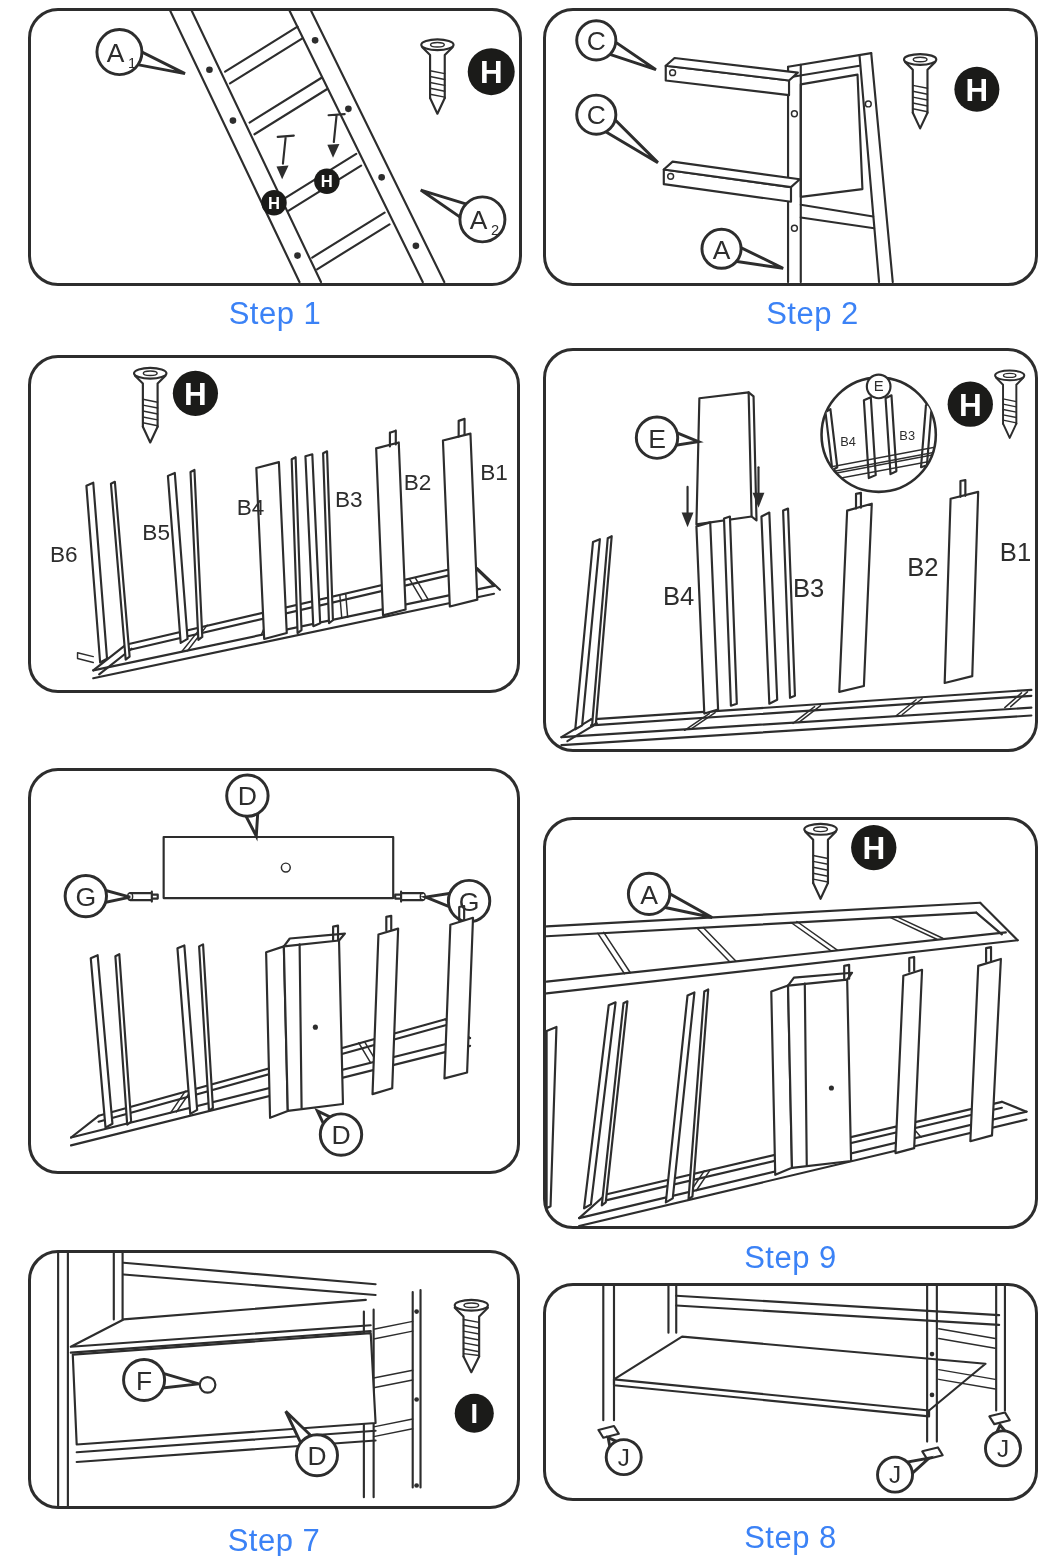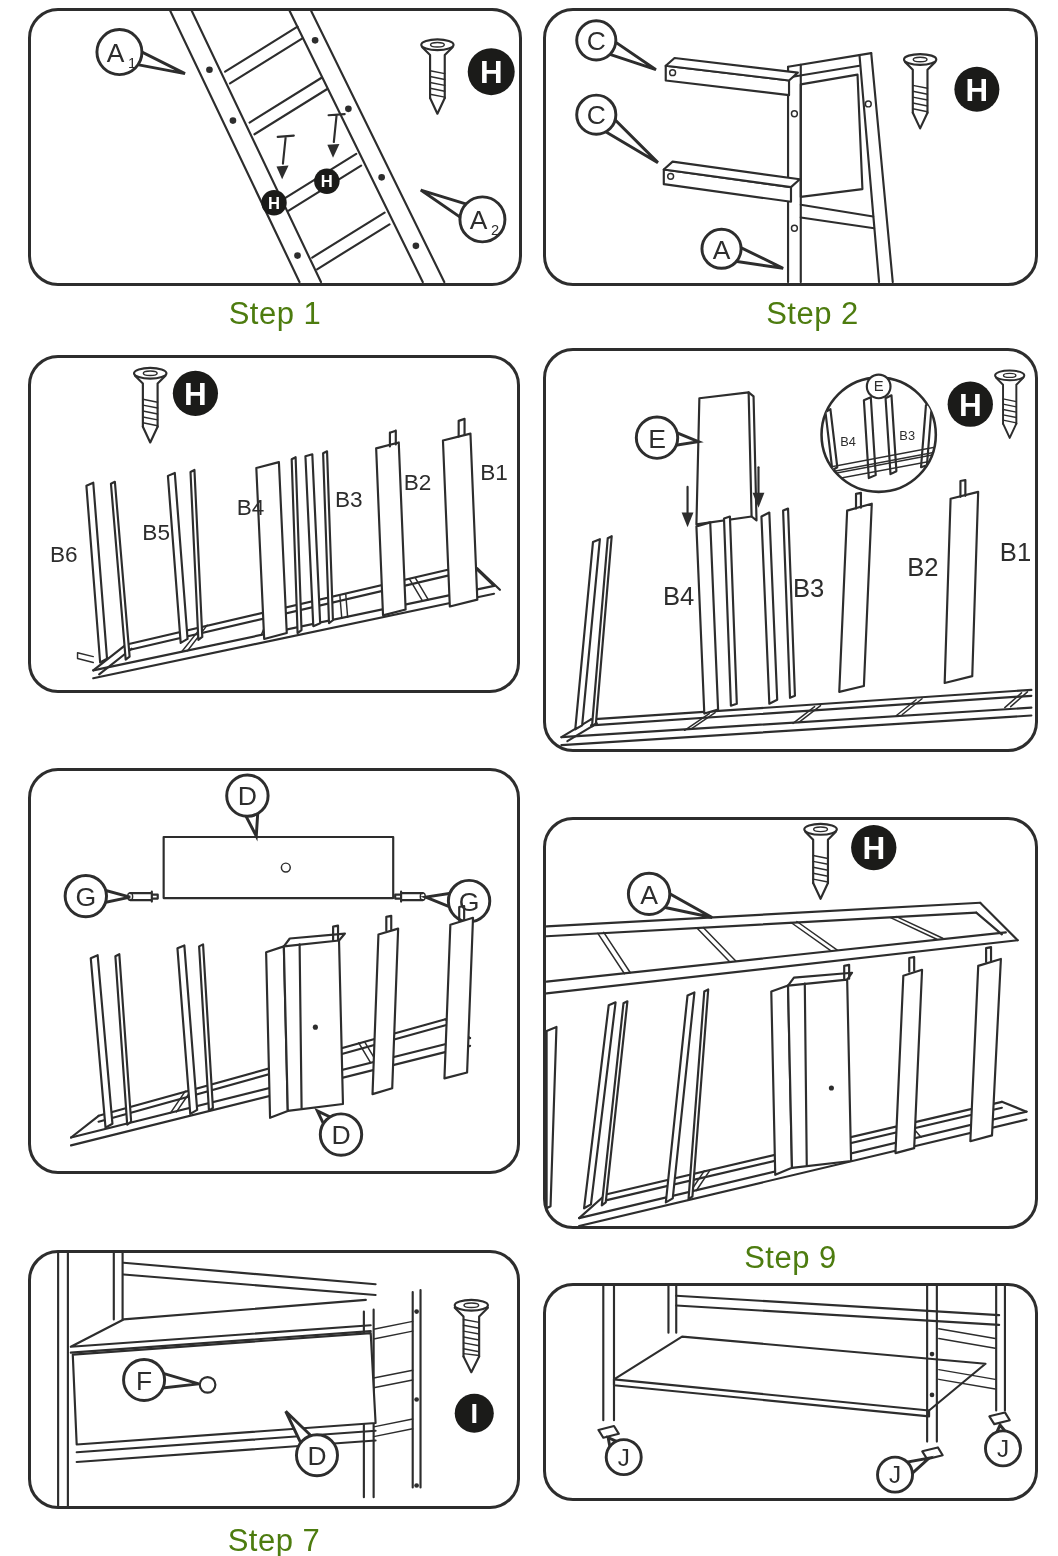--- a/index.html
+++ b/index.html
@@ -1,20 +1,20 @@
 <!DOCTYPE html>
 <html><head>
 <meta charset="utf-8">
 <style>
   html,body{margin:0;padding:0;background:#fff;}
   .page{position:relative;width:1058px;height:1556px;background:#fff;overflow:hidden;
         font-family:"Liberation Sans",sans-serif;color:#2d2d2d;}
   .panel{position:absolute;border:3.5px solid #2d2d2d;border-radius:30px;background:#fff;box-sizing:border-box;}
   .panel svg{position:absolute;left:0;top:0;width:100%;height:100%;}
-  .step-label{position:absolute;text-align:center;font-size:31px;letter-spacing:.5px;color:#4d7c0f;}
+  .step-label{position:absolute;text-align:center;font-size:31px;letter-spacing:.5px;color:#3b82f6;}
   
   .ln{fill:none;stroke:#2d2d2d;stroke-width:2.2;stroke-linecap:round;stroke-linejoin:round;}
   .thin{stroke-width:1.5;}
   .fw{fill:#fff;stroke:#2d2d2d;stroke-width:2.2;stroke-linejoin:round;}
   .dot{fill:#2d2d2d;stroke:none;}
   .bub{fill:#fff;stroke:#2d2d2d;stroke-width:3;}
   .bt{font-size:27px;fill:#2d2d2d;text-anchor:middle;font-family:"Liberation Sans",sans-serif;}
   .bts{font-size:15px;fill:#2d2d2d;text-anchor:middle;font-family:"Liberation Sans",sans-serif;}
   .pl{font-size:23px;fill:#2d2d2d;font-family:"Liberation Sans",sans-serif;}
   .plsm{font-size:13px;fill:#2d2d2d;font-family:"Liberation Sans",sans-serif;}
@@ -450,14 +450,15 @@
         <circle class="bub" cx="355" cy="194" r="18"></circle>
         <text class="bt" style="font-size:25px" x="355" y="203">J</text>
       </g>
       <g>
         <polygon class="bub" points="472,154 463,143 457,156"></polygon>
         <circle class="bub" cx="466" cy="167" r="18"></circle>
         <text class="bt" style="font-size:25px" x="466" y="176">J</text>
       </g>
     </svg>
   </div>
+  <div class="step-label" style="left:543px;top:1520px;width:495px;">Step 8</div>
 
 </div>
 
 </body></html>

